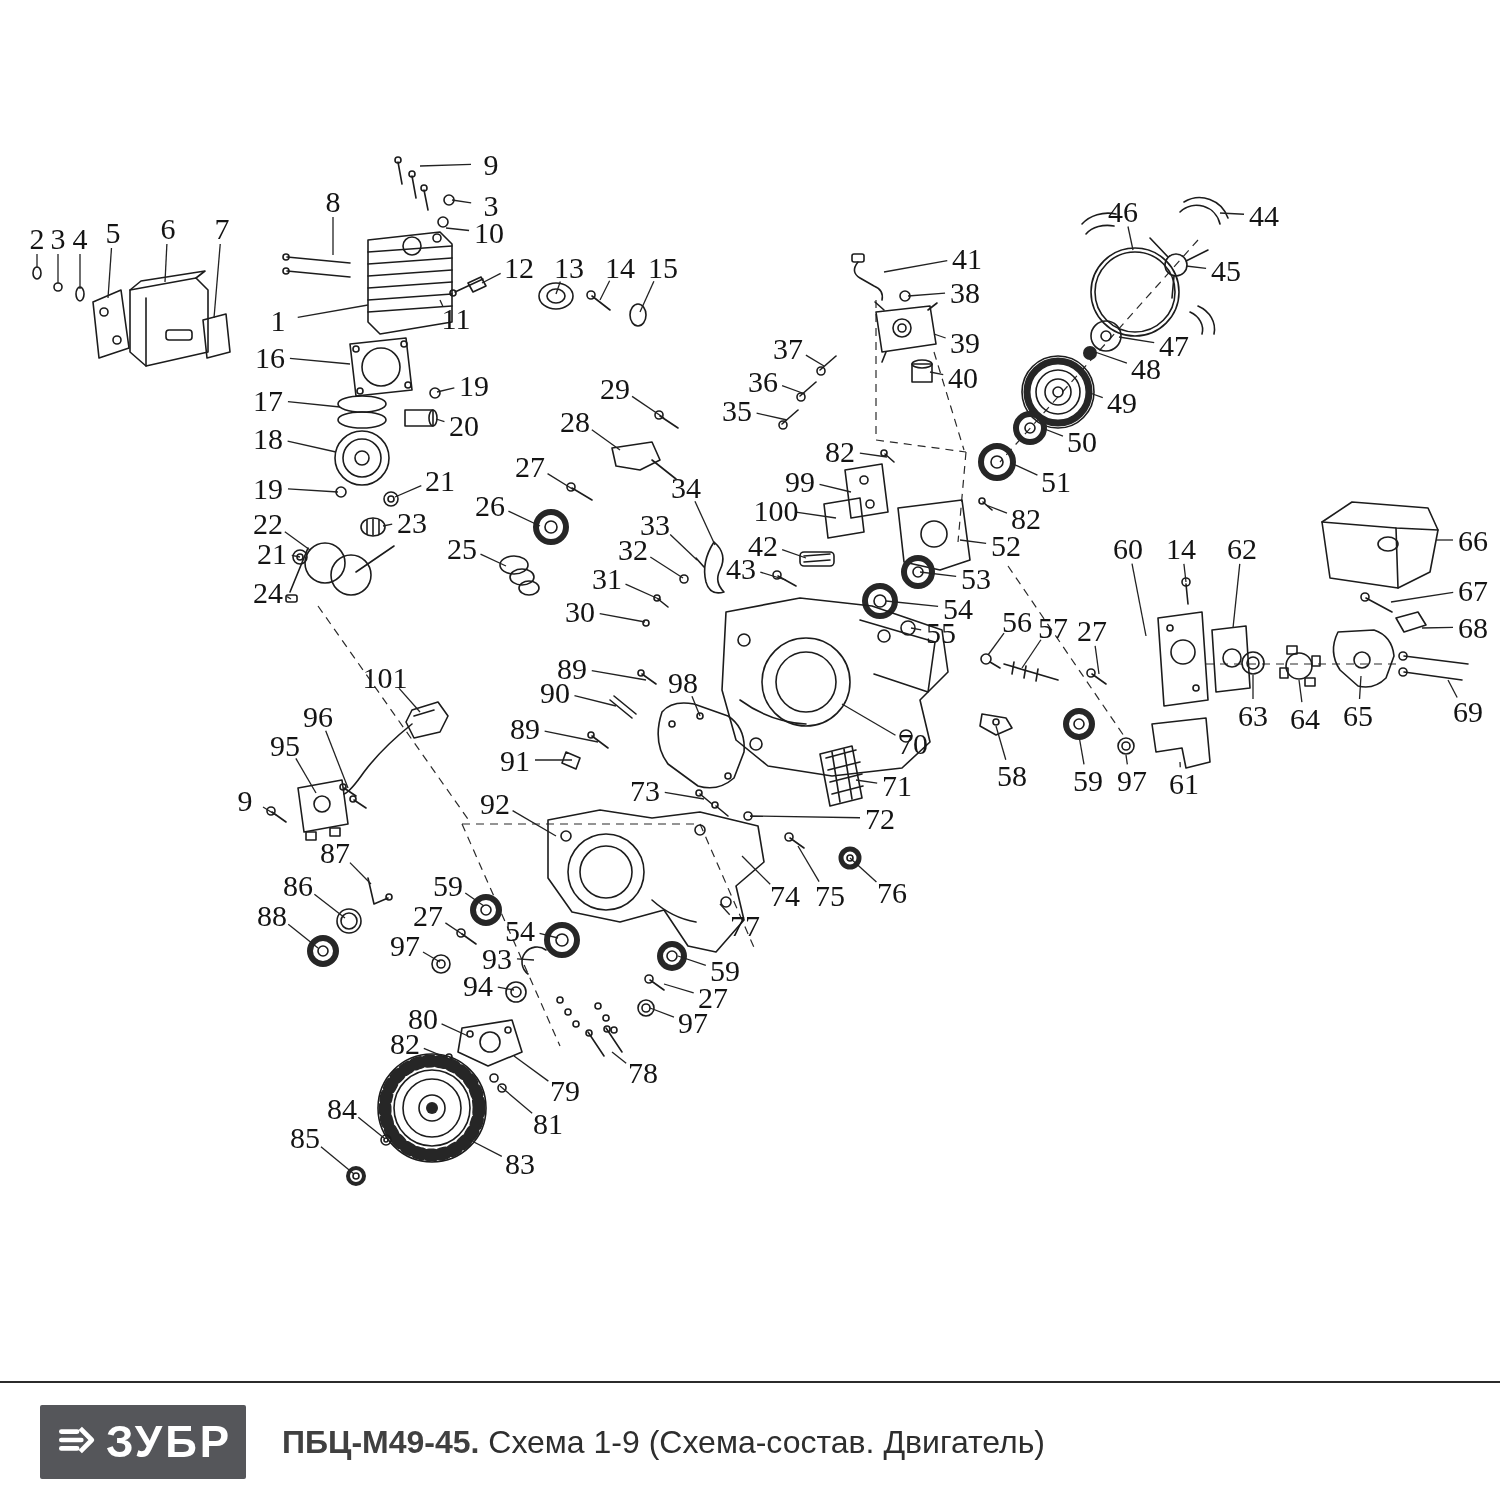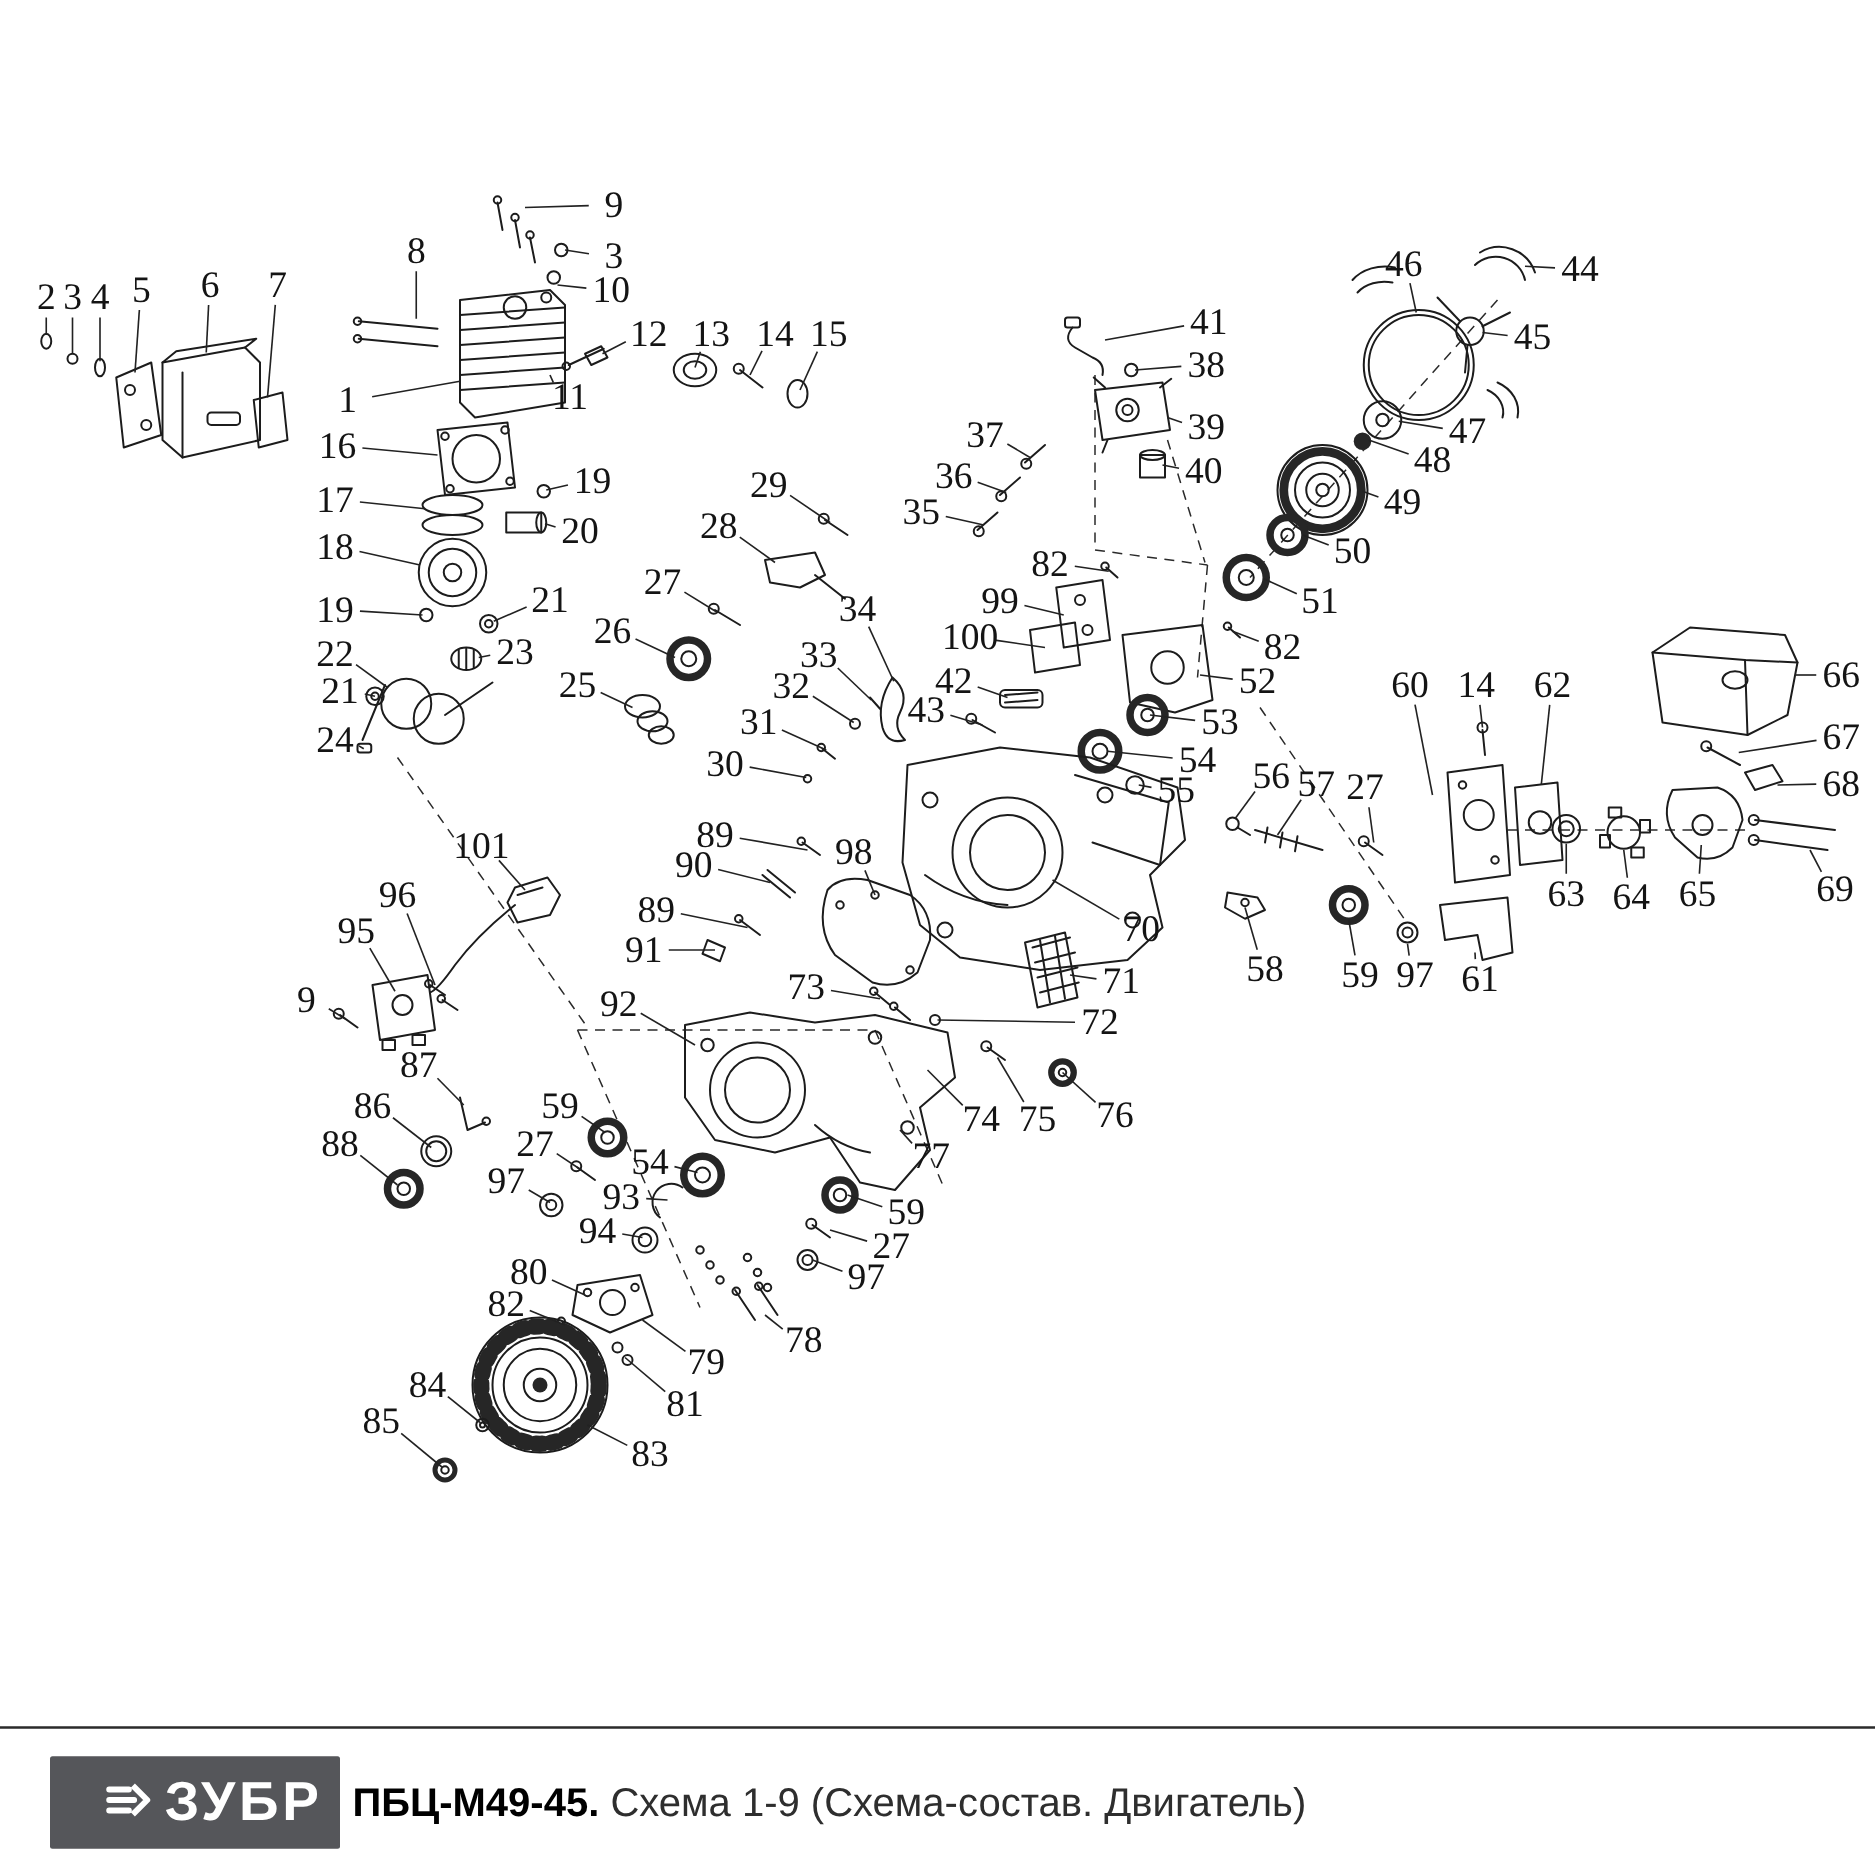--- a/index.html
+++ b/index.html
@@ -12,21 +12,21 @@
   svg .dash{stroke:#2a2a2a;stroke-width:1.2;fill:none;stroke-dasharray:8 6;}
   #callout-layer line{stroke:#222;stroke-width:1.3;}
   #callout-layer text{font-family:"Liberation Serif",serif;font-size:30px;fill:#141414;
         text-anchor:middle;dominant-baseline:central;}
   .footer{position:absolute;left:0;top:1381px;width:1500px;height:119px;border-top:2px solid #2b2b2b;}
   .logo{position:absolute;left:40px;top:22px;width:206px;height:74px;border-radius:2px;
         display:flex;align-items:center;justify-content:center;gap:10px;color:#fff;}
   .logo-text{font-weight:800;font-size:44px;letter-spacing:3px;}
   .caption{position:absolute;left:282px;top:22px;height:74px;display:flex;align-items:center;
         font-size:32px;color:#2e2e2e;white-space:pre;}
-  .caption .b{font-weight:700;color:#000000;}
+  .caption .b{font-weight:700;color:#404040;}
 </style>
 </head>
 <body>
 
 <div class="page">
   <div class="diagram-wrap">
     <svg id="diagram-svg" width="1500" height="1380" viewBox="0 0 1500 1380">
 
       <g class="dash">
         <line x1="318" y1="606" x2="470" y2="822"></line>
@@ -604,21 +604,21 @@
           <text x="342" y="1108">84</text>
           <line x1="501.8301909464285" y1="1156.3135102682857" x2="470" y2="1140"></line>
           <text x="520" y="1163">83</text>
           <line x1="320.9608273786192" y1="1146.64164266137" x2="354" y2="1174"></line>
           <text x="305" y="1137">85</text>
         </g>
     </svg>
   </div>
 
   <div class="footer">
-    <div class="logo" style="background: rgb(85, 86, 90); padding-left: 26px;">
+    <div class="logo" style="background: rgb(85, 86, 90);">
       <span class="logo-icon">
         <svg width="42" height="42" viewBox="0 0 40 40">
           <path d="M7 12 h15 M7 20 h19 M7 28 h15" stroke="#ffffff" stroke-width="4.5" fill="none" stroke-linecap="round"></path>
           <path d="M25 9 L36 20 L25 31" stroke="#ffffff" stroke-width="4.5" fill="none" stroke-linejoin="round"></path>
         </svg>
       </span>
       <span class="logo-text">ЗУБР</span>
     </div>
     <div class="caption"><span class="b">ПБЦ-М49-45.</span><span> Схема 1-9 (Схема-состав. Двигатель)</span></div>
   </div>

